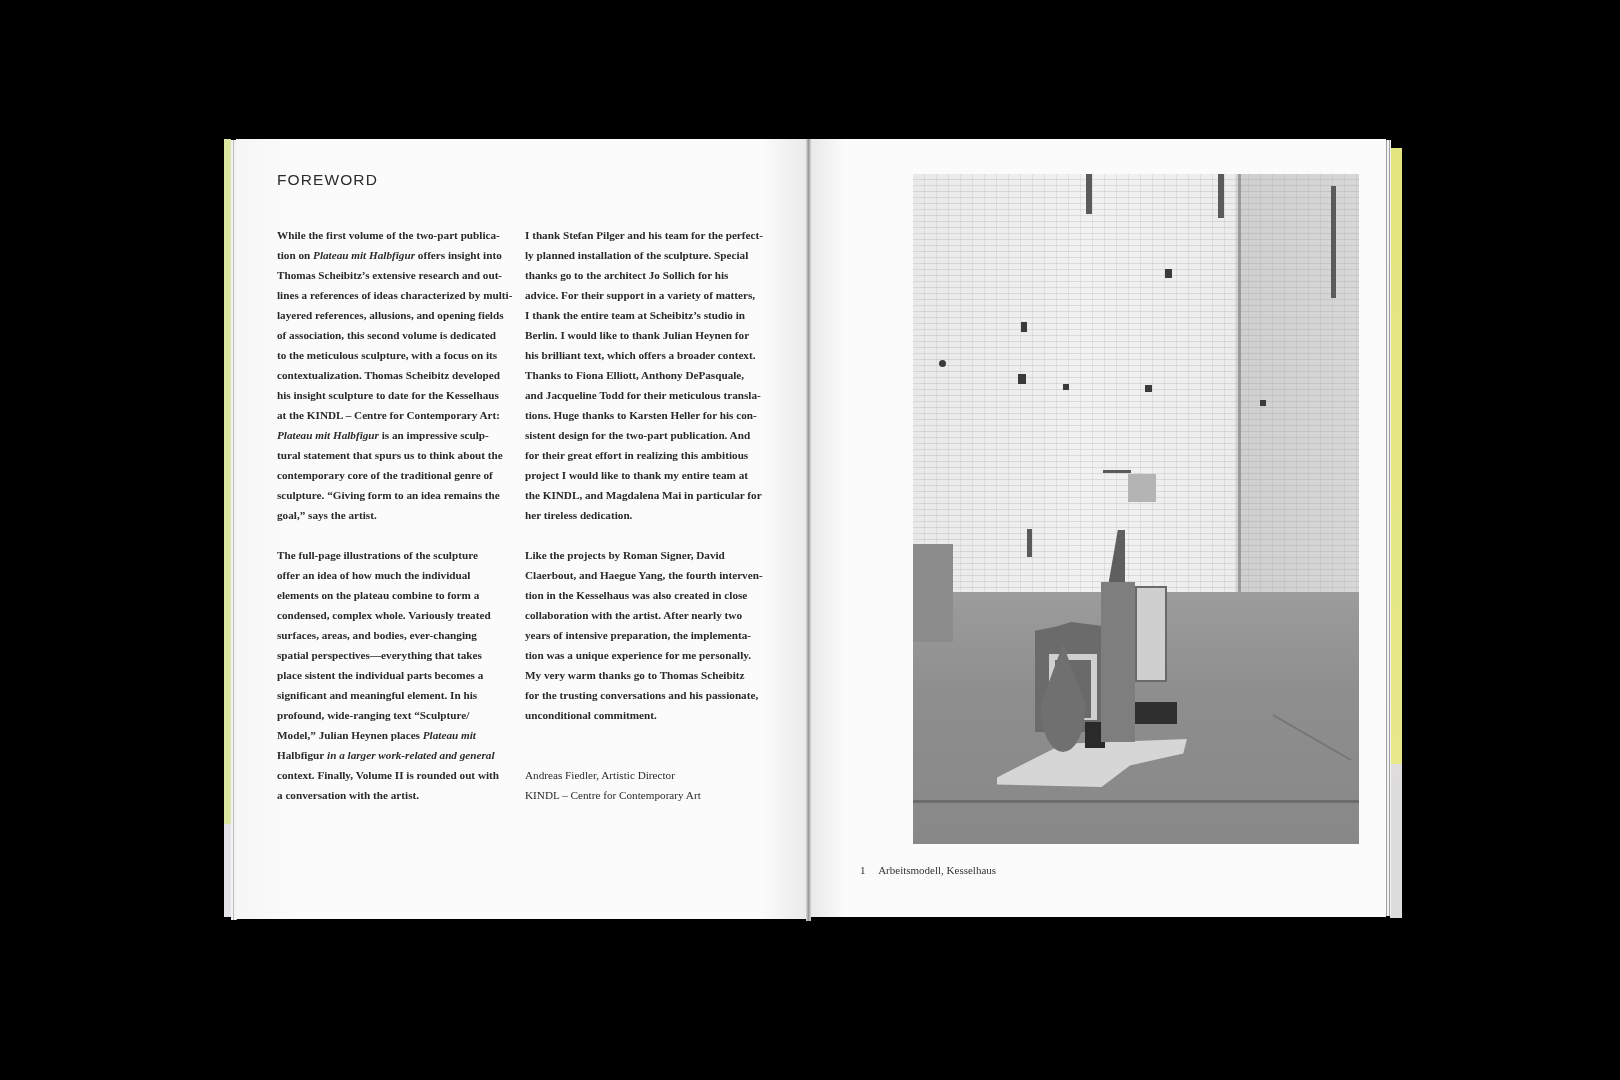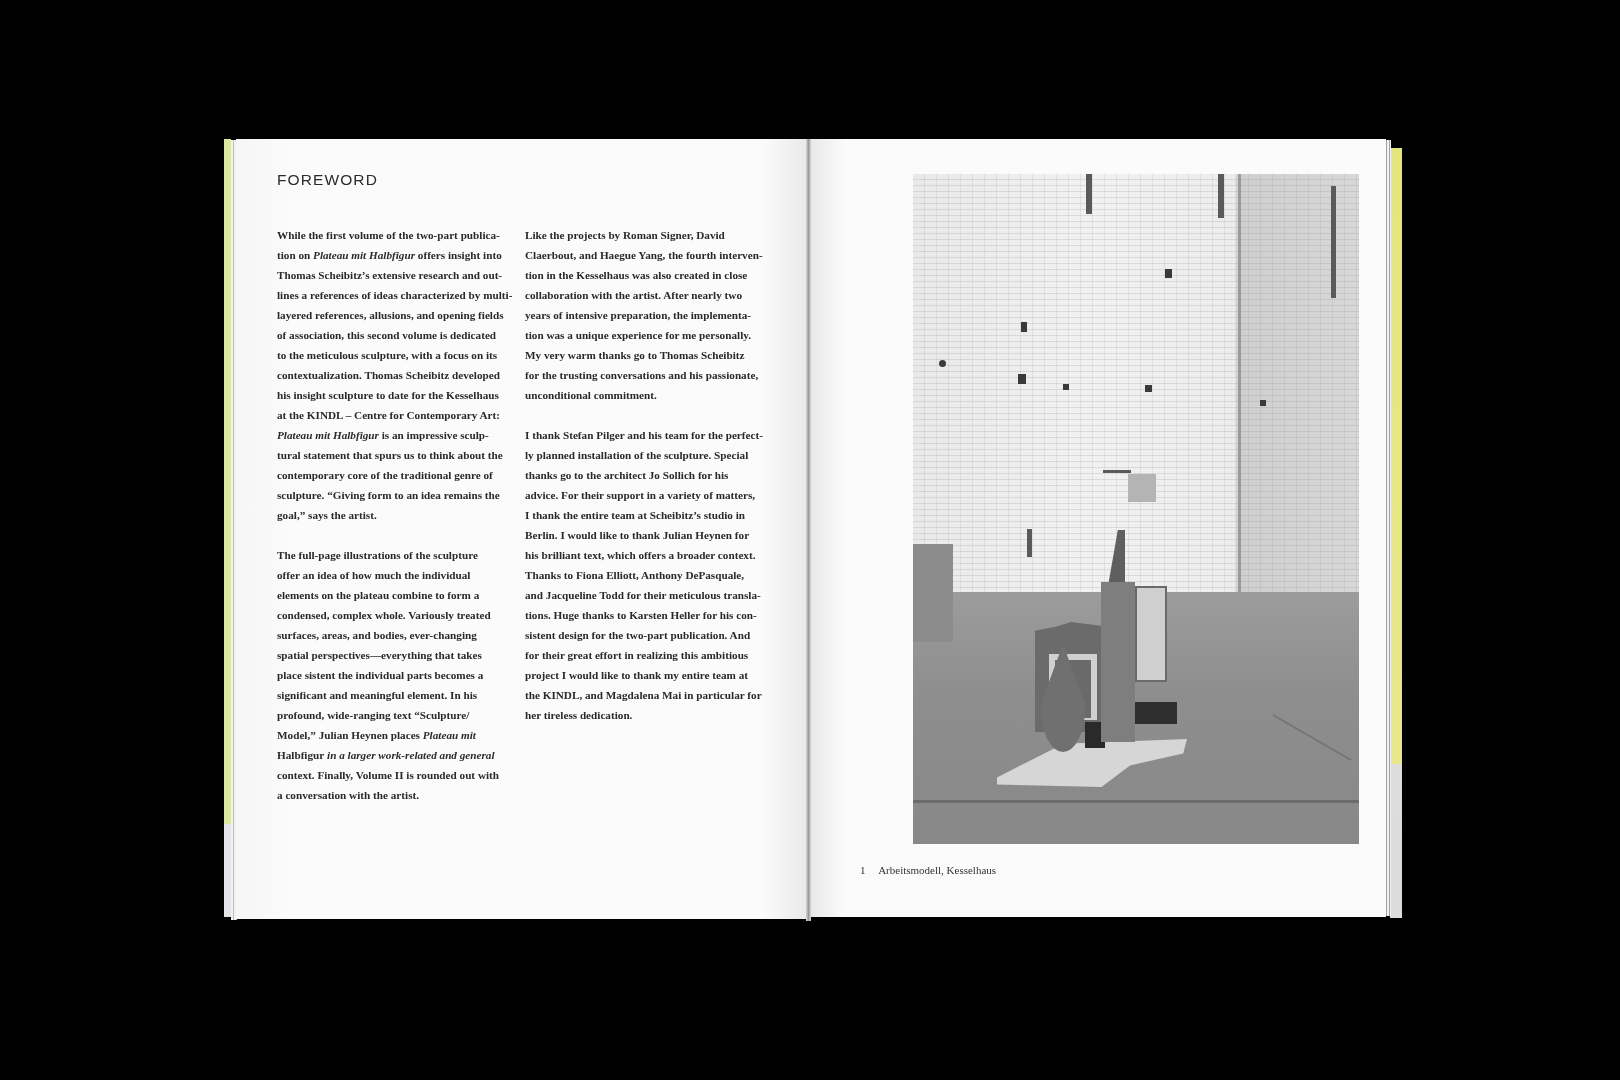--- a/index.html
+++ b/index.html
@@ -187,49 +187,53 @@
         <span class="line">profound, wide-ranging text “Sculpture/</span>
         <span class="line">Model,” Julian Heynen places <em>Plateau mit</em></span>
         <span class="line">Halbfigur<em> in a larger work-related and general</em></span>
         <span class="line">context. Finally, Volume II is rounded out with</span>
         <span class="line">a conversation with the artist.</span>
       </p>
   </div>
 
   <div class="col col-2">
     <p>
-        <span class="line">Like the projects by Roman Signer, David</span>
-        <span class="line">Claerbout, and Haegue Yang, the fourth interven-</span>
-        <span class="line">tion in the Kesselhaus was also created in close</span>
-        <span class="line">collaboration with the artist. After nearly two</span>
-        <span class="line">years of intensive preparation, the implementa-</span>
-        <span class="line">tion was a unique experience for me personally.</span>
-        <span class="line">My very warm thanks go to Thomas Scheibitz</span>
-        <span class="line">for the trusting conversations and his passionate,</span>
-        <span class="line">unconditional commitment.</span>
-      </p>
-    <p>
         <span class="line">I thank Stefan Pilger and his team for the perfect-</span>
         <span class="line">ly planned installation of the sculpture. Special</span>
         <span class="line">thanks go to the architect Jo Sollich for his</span>
         <span class="line">advice. For their support in a variety of matters,</span>
         <span class="line">I thank the entire team at Scheibitz’s studio in</span>
         <span class="line">Berlin. I would like to thank Julian Heynen for</span>
         <span class="line">his brilliant text, which offers a broader context.</span>
         <span class="line">Thanks to Fiona Elliott, Anthony DePasquale,</span>
         <span class="line">and Jacqueline Todd for their meticulous transla-</span>
         <span class="line">tions. Huge thanks to Karsten Heller for his con-</span>
         <span class="line">sistent design for the two-part publication. And</span>
         <span class="line">for their great effort in realizing this ambitious</span>
         <span class="line">project I would like to thank my entire team at</span>
         <span class="line">the KINDL, and Magdalena Mai in particular for</span>
         <span class="line">her tireless dedication.</span>
       </p>
-  </div>
-
+    <p>
+        <span class="line">Like the projects by Roman Signer, David</span>
+        <span class="line">Claerbout, and Haegue Yang, the fourth interven-</span>
+        <span class="line">tion in the Kesselhaus was also created in close</span>
+        <span class="line">collaboration with the artist. After nearly two</span>
+        <span class="line">years of intensive preparation, the implementa-</span>
+        <span class="line">tion was a unique experience for me personally.</span>
+        <span class="line">My very warm thanks go to Thomas Scheibitz</span>
+        <span class="line">for the trusting conversations and his passionate,</span>
+        <span class="line">unconditional commitment.</span>
+      </p>
+  </div>
+
+  <div class="signature">
+    <span>Andreas Fiedler, Artistic Director</span>
+    <span>KINDL – Centre for Contemporary Art</span>
+  </div>
 
   <div class="photo" title="Black-and-white photograph of an abstract sculpture on a plinth in an industrial brick hall">
     <div class="wall"></div>
     <div class="wall-pillar-shadow"></div>
     <div class="bracket" style="left:173px;top:0;width:6px;height:40px;"></div>
     <div class="bracket" style="left:305px;top:0;width:6px;height:44px;"></div>
     <div class="bracket" style="left:418px;top:12px;width:5px;height:112px;"></div>
     <div class="wall-mark" style="left:26px;top:186px;width:7px;height:7px;border-radius:50%;"></div>
     <div class="wall-mark" style="left:108px;top:148px;width:6px;height:10px;"></div>
     <div class="wall-mark" style="left:150px;top:210px;width:6px;height:6px;"></div>

